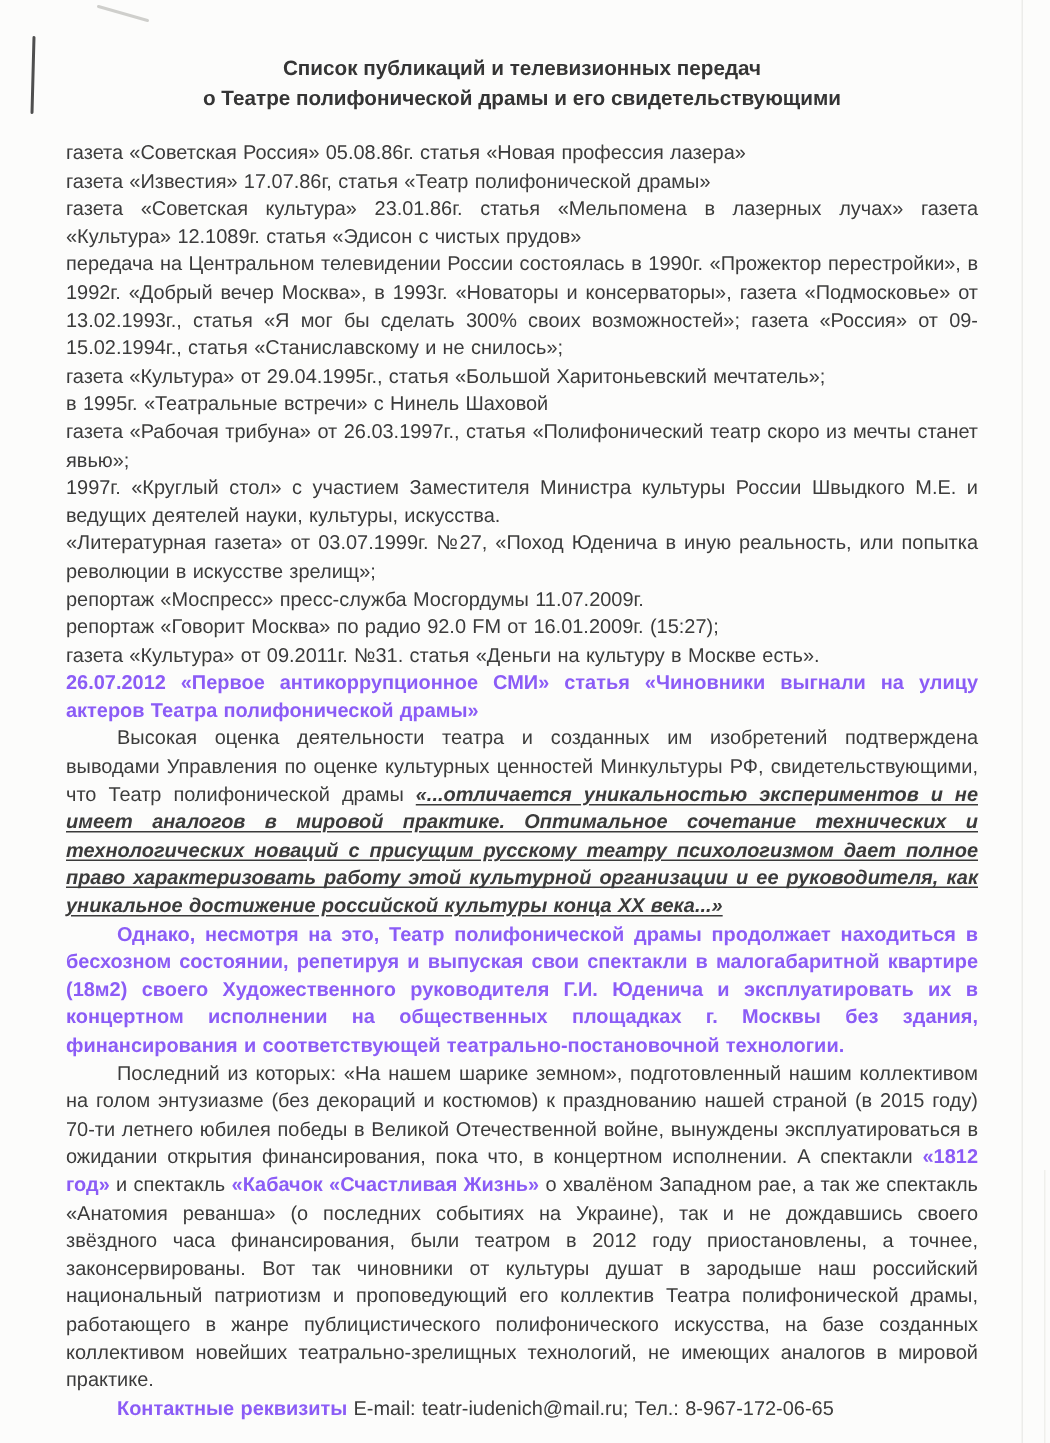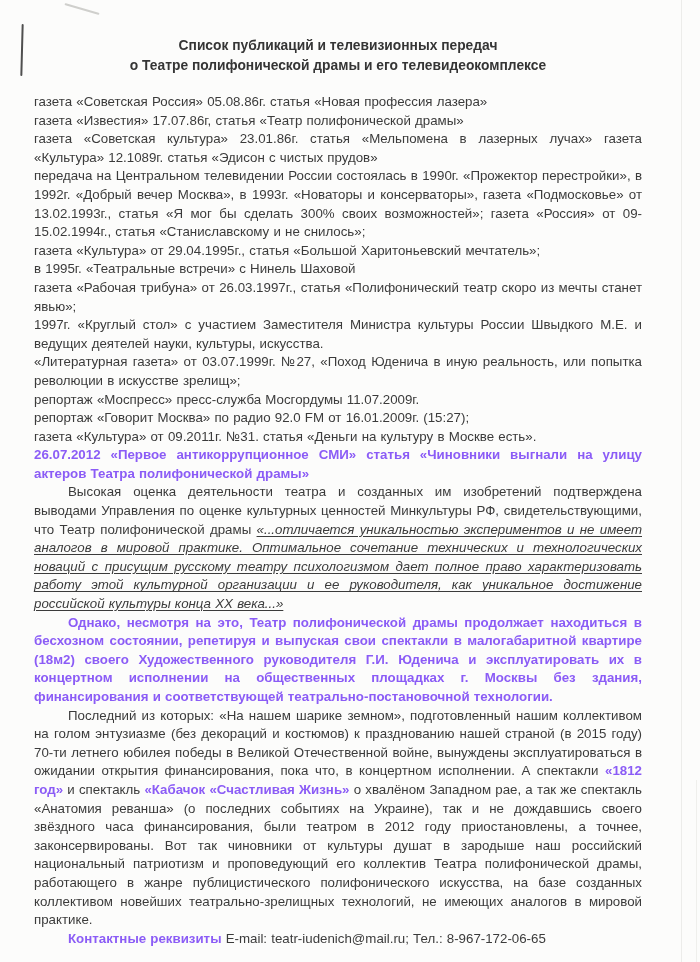--- a/index.html
+++ b/index.html
@@ -5,33 +5,33 @@
   html,body{margin:0;padding:0;}
   body{
     width:700px;height:962px;background:#ffffff;
     font-family:"Liberation Sans", sans-serif;
   }
   .page{
     position:relative;width:700px;height:962px;
     background:#fcfcfb;overflow:hidden;color:#3b3b3b;
   }
   .content{
-    position:absolute;left:34px;top:36px;width:608px;
+    position:absolute;left:44px;top:36px;width:608px;
   }
   .title{
     text-align:center;font-weight:bold;font-size:13.8px;line-height:19.5px;
     margin:0 0 18px 0;color:#353535;
   }
   p.doc{
     margin:0;font-size:13.3px;line-height:18.6px;text-align:justify;
     word-spacing:0.5px;
   }
   p.doc.indent{text-indent:34px;}
   .b{font-weight:bold;color:#8b5cf6;}
-  .i{font-style:italic;}
+  .i{font-style:italic;font-weight:bold;}
   .u{text-decoration:underline;text-underline-offset:2px;}
   
   .artifact-vline-tl{
     position:absolute;left:21px;top:24px;width:2px;height:52px;
     background:#4f4f4f;transform:rotate(1.5deg);border-radius:1px;
   }
   .artifact-diag-top{
     position:absolute;left:64px;top:8px;width:36px;height:2px;
     background:#cfcfcc;transform:rotate(16deg);border-radius:1px;
   }
@@ -51,21 +51,21 @@
 <div class="page">
   <div class="artifact-vline-tl"></div>
   <div class="artifact-diag-top"></div>
   <div class="artifact-right-edge"></div>
   <div class="artifact-right-edge2"></div>
   <div class="artifact-dot-bottom"></div>
 
   <div class="content">
     <h1 class="title">
       <span>Список публикаций и телевизионных передач</span><br>
-      <span>о Театре полифонической драмы и его телевидеокомплексе</span>
+      <span>о Театре полифонической драмы и его свидетельствующими</span>
     </h1>
     <div>
         <p class="doc"><span>газета «Советская Россия» 05.08.86г. статья «Новая профессия лазера»</span></p>
         <p class="doc"><span>газета «Известия» 17.07.86г, статья «Театр полифонической драмы»</span></p>
         <p class="doc"><span>газета «Советская культура» 23.01.86г. статья «Мельпомена в лазерных лучах» газета «Культура» 12.1089г. статья «Эдисон с чистых прудов»</span></p>
         <p class="doc"><span>передача на Центральном телевидении России состоялась в 1990г. «Прожектор перестройки», в 1992г. «Добрый вечер Москва», в 1993г. «Новаторы и консерваторы», газета «Подмосковье» от 13.02.1993г., статья «Я мог бы сделать 300% своих возможностей»; газета «Россия» от 09-15.02.1994г., статья «Станиславскому и не снилось»;</span></p>
         <p class="doc"><span>газета «Культура» от 29.04.1995г., статья «Большой Харитоньевский мечтатель»;</span></p>
         <p class="doc"><span>в 1995г. «Театральные встречи» с Нинель Шаховой</span></p>
         <p class="doc"><span>газета «Рабочая трибуна» от 26.03.1997г., статья «Полифонический театр скоро из мечты станет явью»;</span></p>
         <p class="doc"><span>1997г. «Круглый стол» с участием Заместителя Министра культуры России Швыдкого М.Е. и ведущих деятелей науки, культуры, искусства.</span></p>

